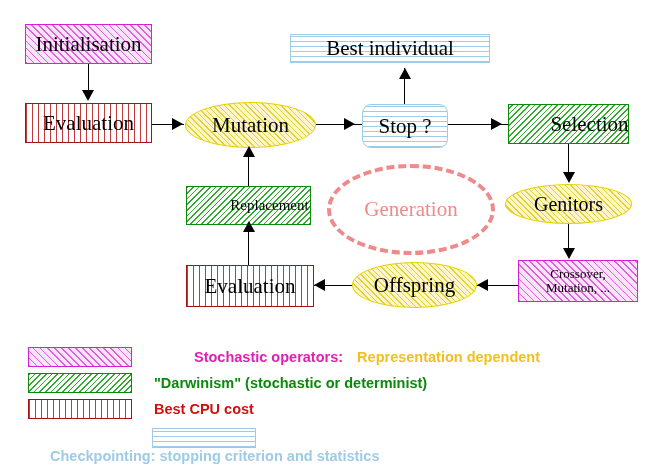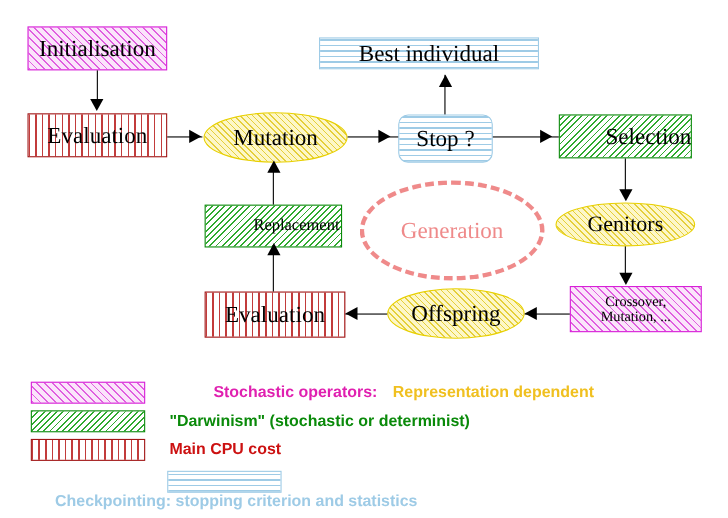--- a/index.html
+++ b/index.html
@@ -185,21 +185,21 @@
     </div>
   </div>
 
   <div class="legend-row" style="top:373px;">
     <div class="swatch fill-green"></div>
     <div class="legend-text c-green">"Darwinism" (stochastic or determinist)</div>
   </div>
 
   <div class="legend-row" style="top:399px;">
     <div class="swatch fill-red"></div>
-    <div class="legend-text c-red">Main CPU cost</div>
+    <div class="legend-text c-red">Best CPU cost</div>
   </div>
 
   <div class="legend-row" style="top:428px;flex-direction:column;">
     <div class="swatch fill-blue"></div>
     <div class="legend-text c-lblue">Checkpointing: stopping criterion and statistics</div>
   </div>
 
 </div>
 
 </body></html>

